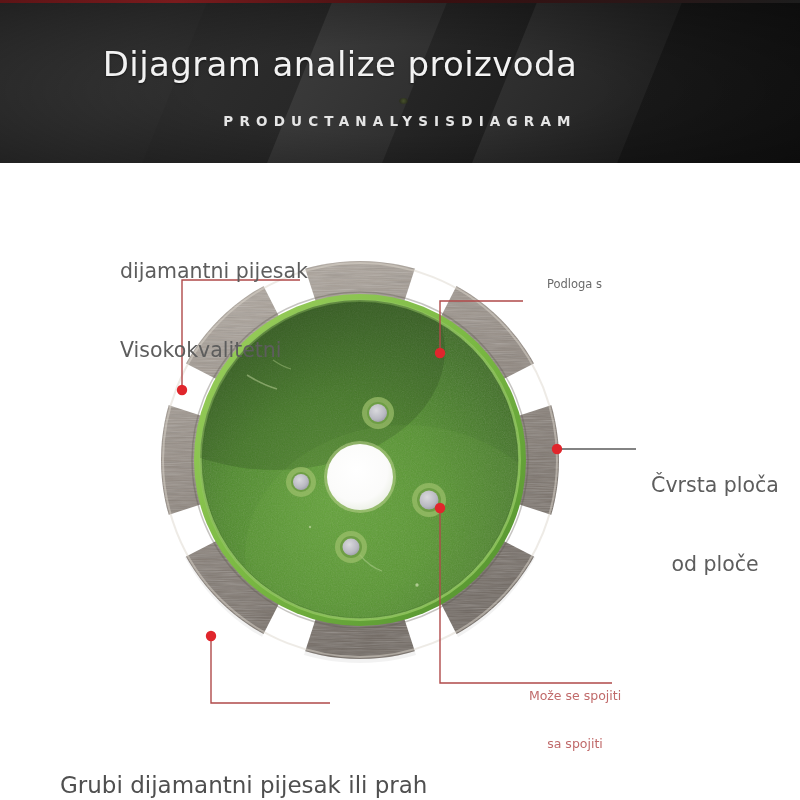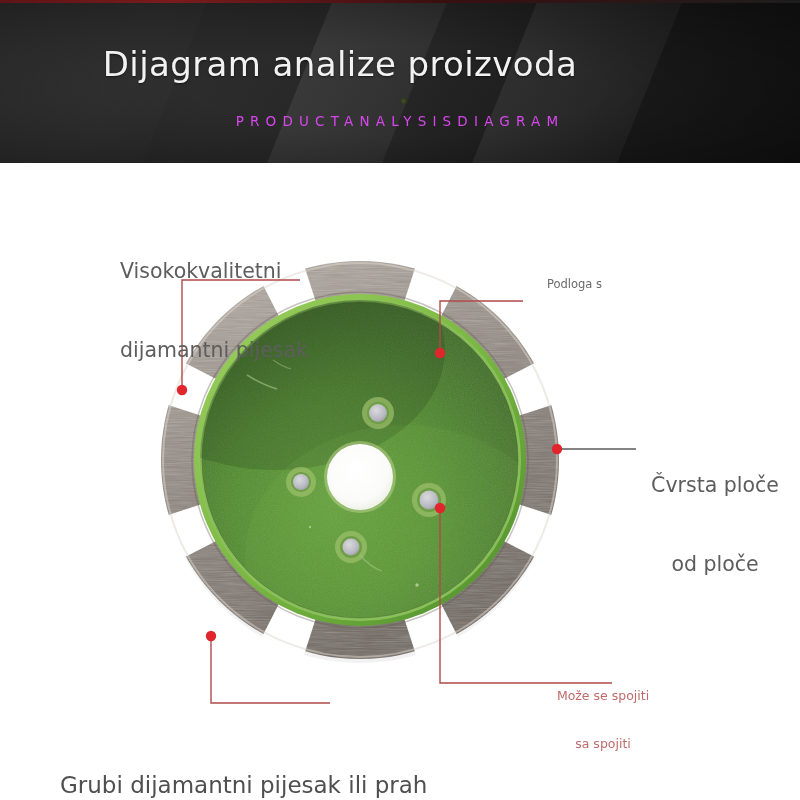--- a/index.html
+++ b/index.html
@@ -48,35 +48,35 @@
   }
   .banner-title{
     position:absolute;left:0;top:44px;width:680px;text-align:center;
     color:#f2f2f2;font-size:34px;font-weight:400;letter-spacing:.4px;
     font-family:"DejaVu Sans", sans-serif;
     text-shadow:0 1px 2px rgba(0,0,0,.55);
     z-index:5;
   }
   .banner-sub{
     position:absolute;left:0;top:113px;width:800px;text-align:center;
-    color:#d946ef;font-size:13.5px;font-weight:400;letter-spacing:6.2px;
+    color:#e5e5e5;font-size:13.5px;font-weight:700;letter-spacing:6.2px;
     z-index:5;
   }
 
   
   #blade{position:absolute;left:155px;top:255px;width:410px;height:410px;}
   #blade svg{display:block;}
 
   
   .lbl{position:absolute;color:#5d5d5d;line-height:1.28;white-space:pre;}
   .lbl-a{left:120px;top:206px;font-size:20.5px;text-align:left;}
   .lbl-b{left:470px;top:248px;font-size:11.5px;text-align:center;width:175px;color:#6a6a6a;margin-left:17px;}
   .lbl-c{left:640px;top:420px;font-size:20.5px;text-align:center;width:150px;}
   .lbl-d{left:60px;top:712px;font-size:23px;text-align:left;color:#4f4f4f;}
-  .lbl-e{left:528px;top:656px;font-size:12.5px;text-align:center;width:150px;color:#c06a6a;}
+  .lbl-e{left:500px;top:656px;font-size:12.5px;text-align:center;width:150px;color:#c06a6a;}
 
   
   #leaders{position:absolute;left:0;top:0;width:800px;height:800px;pointer-events:none;}
 </style>
 </head>
 <body>
 
 <div id="stage">
 
   <div class="banner">
@@ -277,30 +277,30 @@
       <circle cx="440" cy="508" r="5.2" fill="#e0262c"></circle>
     </g>
 
     <g>
       <path d="M 330 703 L 211 703 L 211 640" fill="none" stroke="#b04a4a" stroke-width="1.4"></path>
       <circle cx="211" cy="636" r="5.2" fill="#e0262c"></circle>
     </g>
   </svg>
 
   <div class="lbl lbl-a">
+    <div>dijamantni pijesak</div>
     <div>Visokokvalitetni</div>
-    <div>dijamantni pijesak</div>
   </div>
 
   <div class="lbl lbl-b">
     <div>Podloga s</div>
   </div>
 
   <div class="lbl lbl-c">
-    <div>Čvrsta ploče</div>
+    <div>Čvrsta ploča</div>
     <div>od ploče</div>
   </div>
 
   <div class="lbl lbl-e">
     <div>Može se spojiti</div>
     <div>sa spojiti</div>
   </div>
 
   <div class="lbl lbl-d">
     <div>Grubi dijamantni pijesak ili prah</div>

